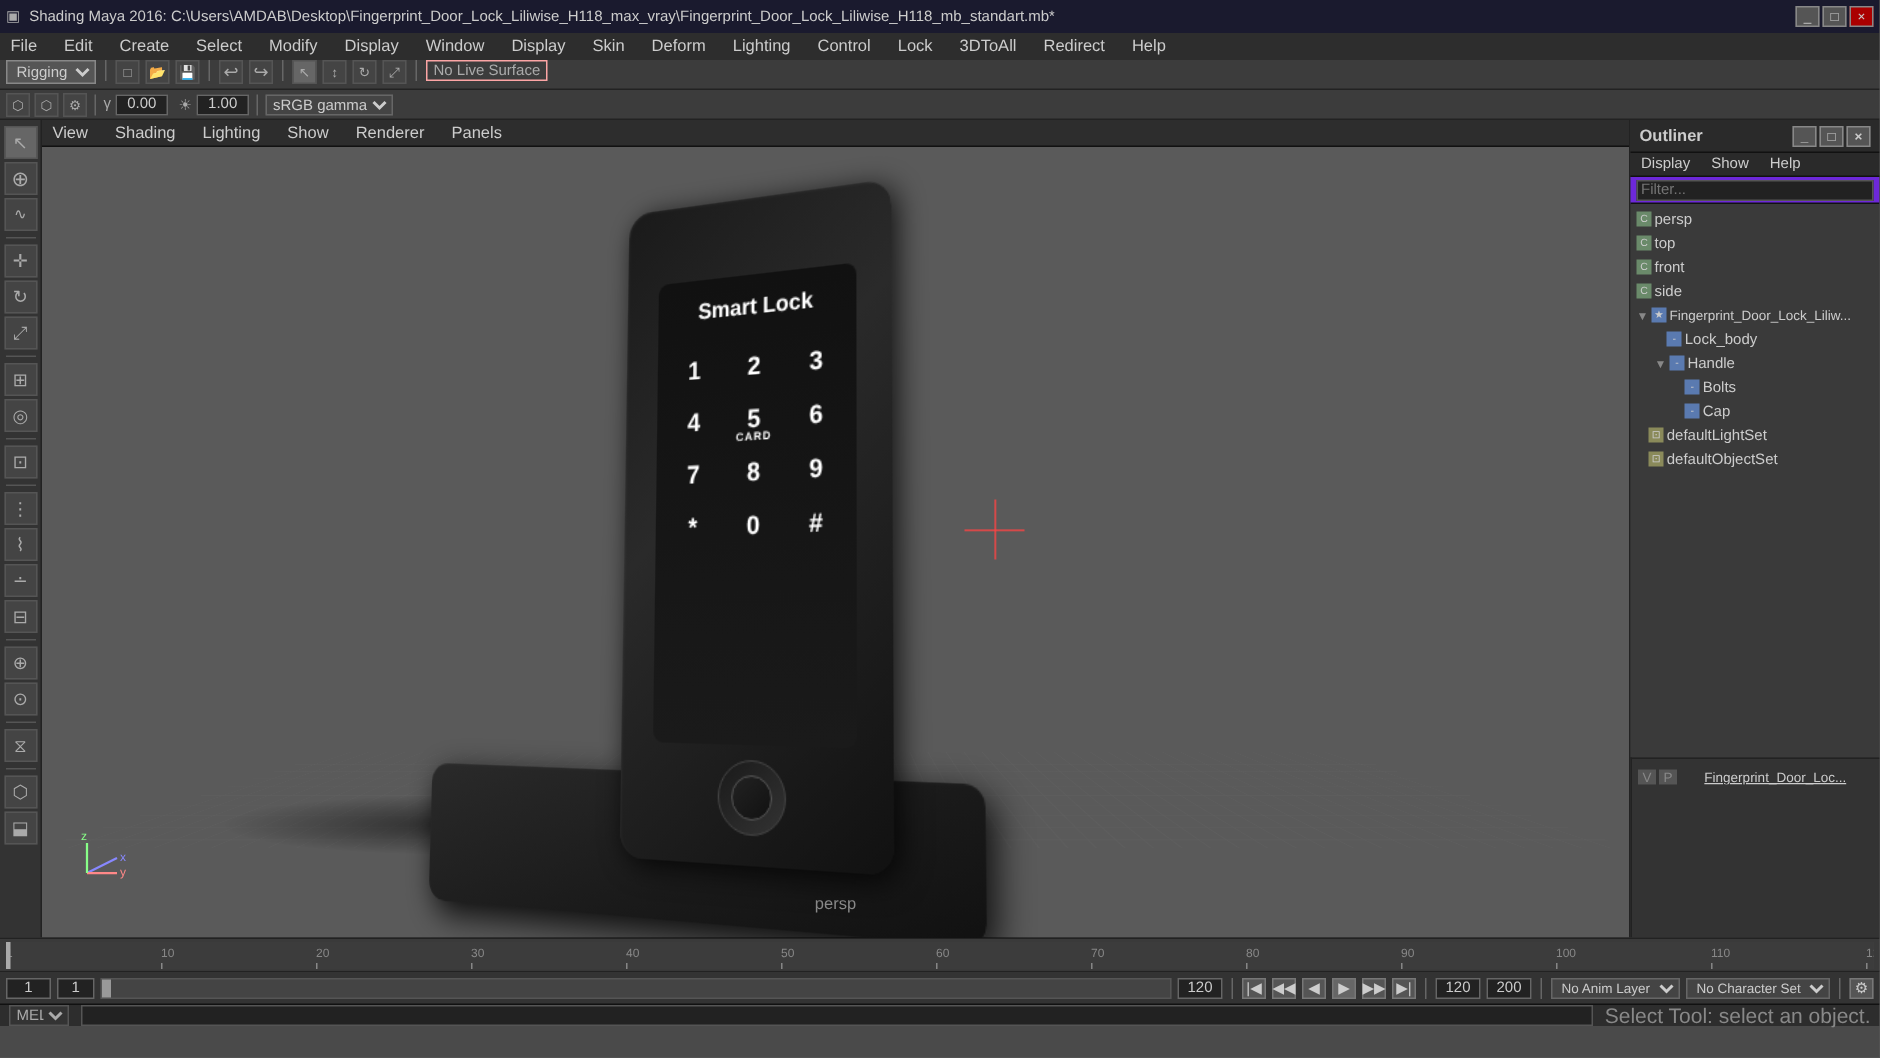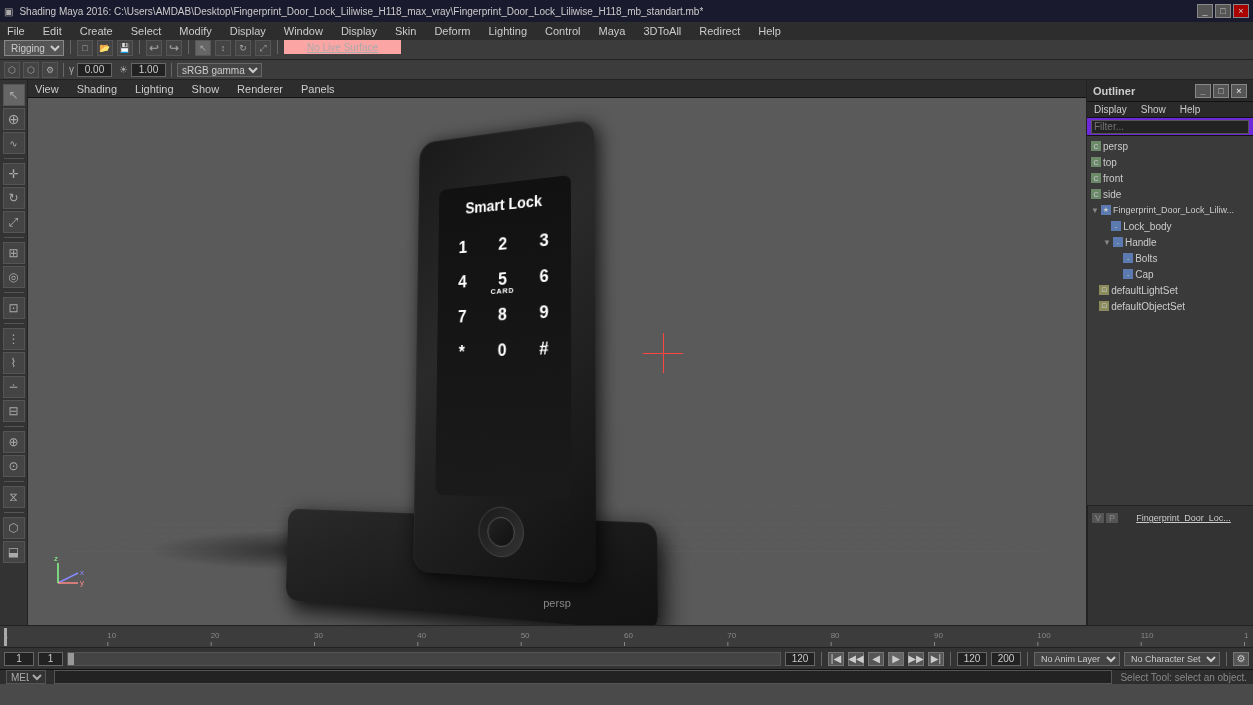--- a/index.html
+++ b/index.html
@@ -445,21 +445,21 @@
   <span class="menu-item">Create</span>
   <span class="menu-item">Select</span>
   <span class="menu-item">Modify</span>
   <span class="menu-item">Display</span>
   <span class="menu-item">Window</span>
   <span class="menu-item">Display</span>
   <span class="menu-item">Skin</span>
   <span class="menu-item">Deform</span>
   <span class="menu-item">Lighting</span>
   <span class="menu-item">Control</span>
-  <span class="menu-item">Maya</span>
+  <span class="menu-item">Lock</span>
   <span class="menu-item">3DToAll</span>
   <span class="menu-item">Redirect</span>
   <span class="menu-item">Help</span>
 </div>
 
 <div id="toolbar">
   <select class="toolbar-dropdown">
     <option>Rigging</option>
   </select>
   <div class="toolbar-sep"></div>
@@ -470,21 +470,21 @@
   <div class="toolbar-sep"></div>
   <div class="lt-btn" style="width:16px;height:16px;">↩</div>
   <div class="lt-btn" style="width:16px;height:16px;">↪</div>
   <div class="toolbar-sep"></div>
 
   <div class="lt-btn" style="width:16px;height:16px;font-size:9px;background:#666;">↖</div>
   <div class="lt-btn" style="width:16px;height:16px;font-size:9px;">↕</div>
   <div class="lt-btn" style="width:16px;height:16px;font-size:9px;">↻</div>
   <div class="lt-btn" style="width:16px;height:16px;font-size:9px;">⤢</div>
   <div class="toolbar-sep"></div>
-  <span style="font-size:10px;color:#aaa;border:7px solid #fca5a5;padding:0 16px;height:14px;display:flex;align-items:center;text-decoration:underline;">No Live Surface</span>
+  <span style="font-size:10px;color:#aaa;border:1px solid #fca5a5;padding:0 4px;height:14px;display:flex;align-items:center;">No Live Surface</span>
 </div>
 
 <div id="toolbar2">
   <div class="lt-btn" style="width:16px;height:16px;font-size:9px;">⬡</div>
   <div class="lt-btn" style="width:16px;height:16px;font-size:9px;">⬡</div>
   <div class="lt-btn" style="width:16px;height:16px;font-size:9px;">⚙</div>
   <div class="toolbar-sep"></div>
   <span style="font-size:10px;color:#aaa;">γ</span>
   <input type="text" style="width: 35px; height: 14px; background: rgb(34, 34, 34); border: 1px solid rgb(102, 102, 102); color: rgb(204, 204, 204); font-size: 10px; text-align: center;" value="0.00">
   <span style="font-size:10px;color:#aaa;margin-left:4px;">☀</span>
@@ -770,14 +770,14 @@
   <div class="toolbar-sep"></div>
   <div class="play-btn">⚙</div>
 </div>
 
 <div id="statusbar">
   <select style="width:40px;height:14px;background:#333;border:1px solid #555;color:#aaa;font-size:10px;">
     <option>MEL</option>
     <option>Python</option>
   </select>
   <input type="text" style="flex: 1 1 0%; height: 14px; background: rgb(34, 34, 34); border: 1px solid rgb(85, 85, 85); color: rgb(170, 170, 170); font-size: 10px; padding: 0px 4px;">
-  <span style="color:#888;font-size:10px;">Select Tool: select an object.</span>
+  <span style="color:#888;font-size:14px;">Select Tool: select an object.</span>
 </div>
 
 </body></html>

